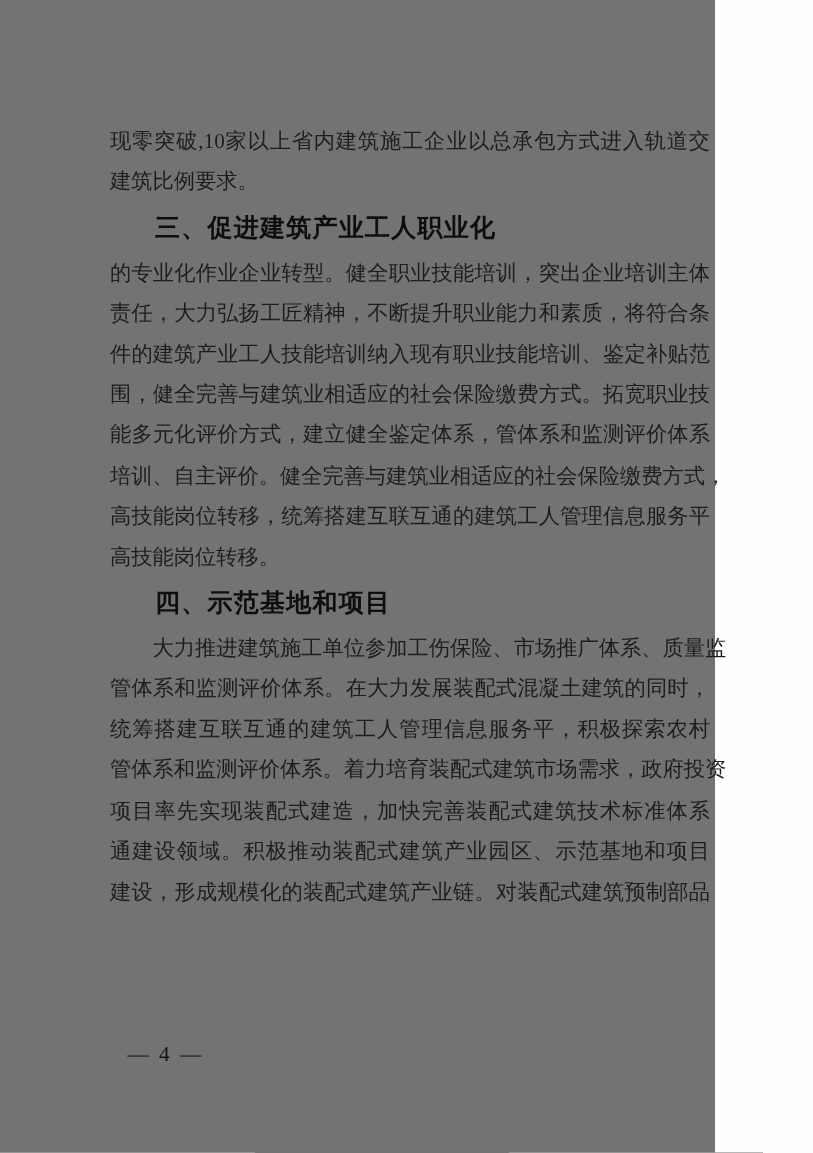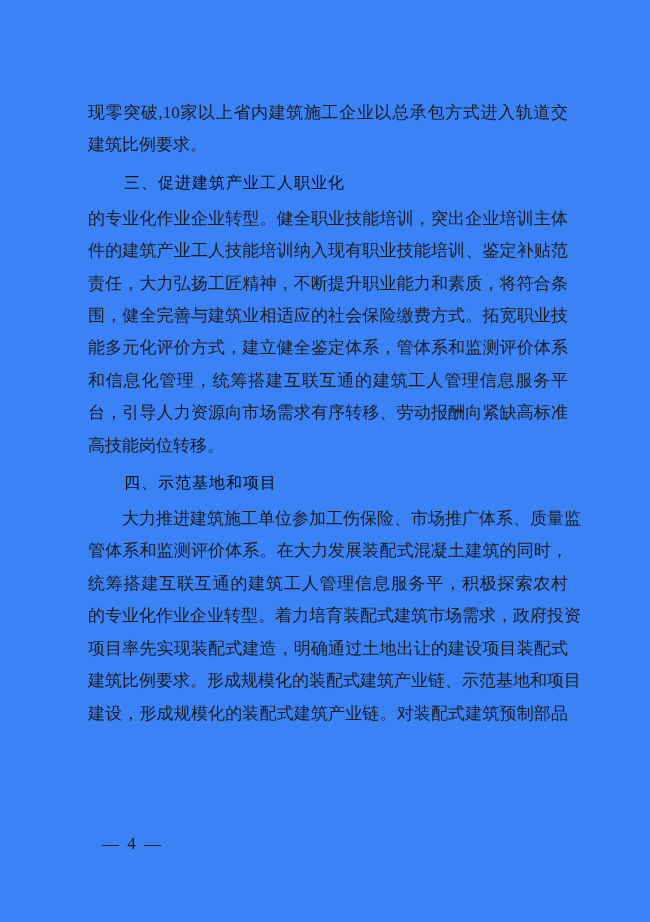--- a/index.html
+++ b/index.html
@@ -10,44 +10,44 @@
     width: 650px;
     height: 922px;
     background: #fefefe;
     position: relative;
     overflow: hidden;
     font-family: "Liberation Serif", "DejaVu Serif", serif;
   }
   .sheet {
     position: absolute;
     left: 0; top: 0;
-    width: 650px; height: 922px;
-    background: #3b82f6;
+    width: 572px; height: 922px;
+    background: #737373;
   }
   .page-content {
     position: absolute;
     left: 88px;
     top: 97px;
     width: 480px;
     color: #1d1d1d;
     font-size: 17px;
     line-height: 32.4px;
   }
   .para .line {
     text-align: justify;
     text-align-last: justify;
     white-space: nowrap;
   }
   .para.closed .line:last-child {
     text-align-last: left;
   }
   .section-heading {
     font-family: "Liberation Sans", "DejaVu Sans", sans-serif;
-    font-weight: 400;
-    font-size: 16px;
+    font-weight: 700;
+    font-size: 20px;
     line-height: 32px;
     color: #0e0e0e;
     padding-left: 36px;
     margin: 5px 0 4px 0;
     letter-spacing: 1px;
   }
   .page-number {
     position: absolute;
     left: 102px;
     top: 834px;
@@ -66,38 +66,38 @@
 
     <div class="para closed">
         <div class="line">现零突破,10家以上省内建筑施工企业以总承包方式进入轨道交</div>
         <div class="line">建筑比例要求。</div>
       </div>
 
     <div class="section-heading">三、促进建筑产业工人职业化</div>
 
     <div class="para closed">
         <div class="line">的专业化作业企业转型。健全职业技能培训，突出企业培训主体</div>
+        <div class="line">责任，大力弘扬工匠精神，不断提升职业能力和素质，将符合条</div>
         <div class="line">件的建筑产业工人技能培训纳入现有职业技能培训、鉴定补贴范</div>
-        <div class="line">责任，大力弘扬工匠精神，不断提升职业能力和素质，将符合条</div>
         <div class="line">围，健全完善与建筑业相适应的社会保险缴费方式。拓宽职业技</div>
         <div class="line">能多元化评价方式，建立健全鉴定体系，管体系和监测评价体系</div>
-        <div class="line">和信息化管理，统筹搭建互联互通的建筑工人管理信息服务平</div>
-        <div class="line">台，引导人力资源向市场需求有序转移、劳动报酬向紧缺高标准</div>
+        <div class="line">培训、自主评价。健全完善与建筑业相适应的社会保险缴费方式，</div>
+        <div class="line">高技能岗位转移，统筹搭建互联互通的建筑工人管理信息服务平</div>
         <div class="line">高技能岗位转移。</div>
       </div>
 
     <div class="section-heading">四、示范基地和项目</div>
 
     <div class="para">
         <div class="line">　　大力推进建筑施工单位参加工伤保险、市场推广体系、质量监</div>
         <div class="line">管体系和监测评价体系。在大力发展装配式混凝土建筑的同时，</div>
         <div class="line">统筹搭建互联互通的建筑工人管理信息服务平，积极探索农村</div>
-        <div class="line">的专业化作业企业转型。着力培育装配式建筑市场需求，政府投资</div>
-        <div class="line">项目率先实现装配式建造，明确通过土地出让的建设项目装配式</div>
-        <div class="line">建筑比例要求。形成规模化的装配式建筑产业链、示范基地和项目</div>
+        <div class="line">管体系和监测评价体系。着力培育装配式建筑市场需求，政府投资</div>
+        <div class="line">项目率先实现装配式建造，加快完善装配式建筑技术标准体系</div>
+        <div class="line">通建设领域。积极推动装配式建筑产业园区、示范基地和项目</div>
         <div class="line">建设，形成规模化的装配式建筑产业链。对装配式建筑预制部品</div>
       </div>
 
   </div>
 
   <div class="page-number">— 4 —</div>
 
 </div>
 
 </body></html>

